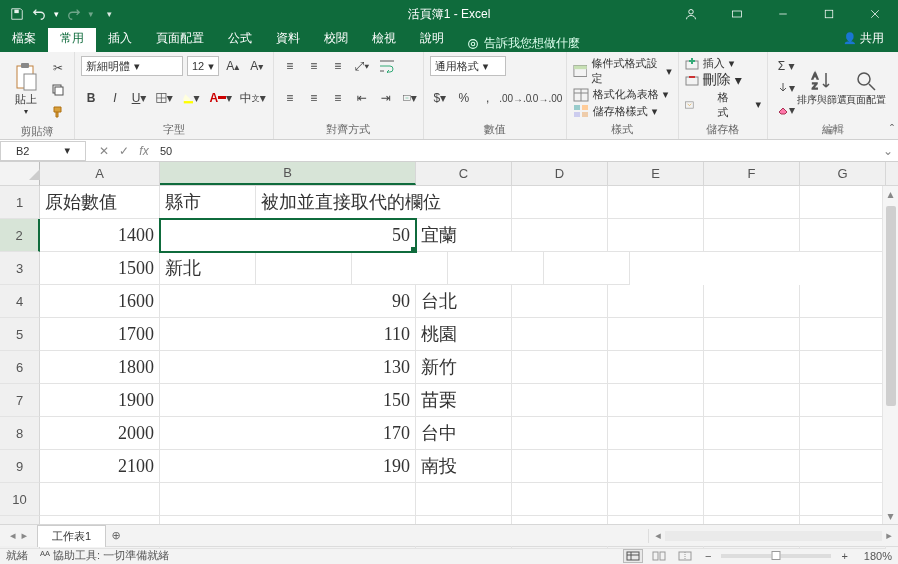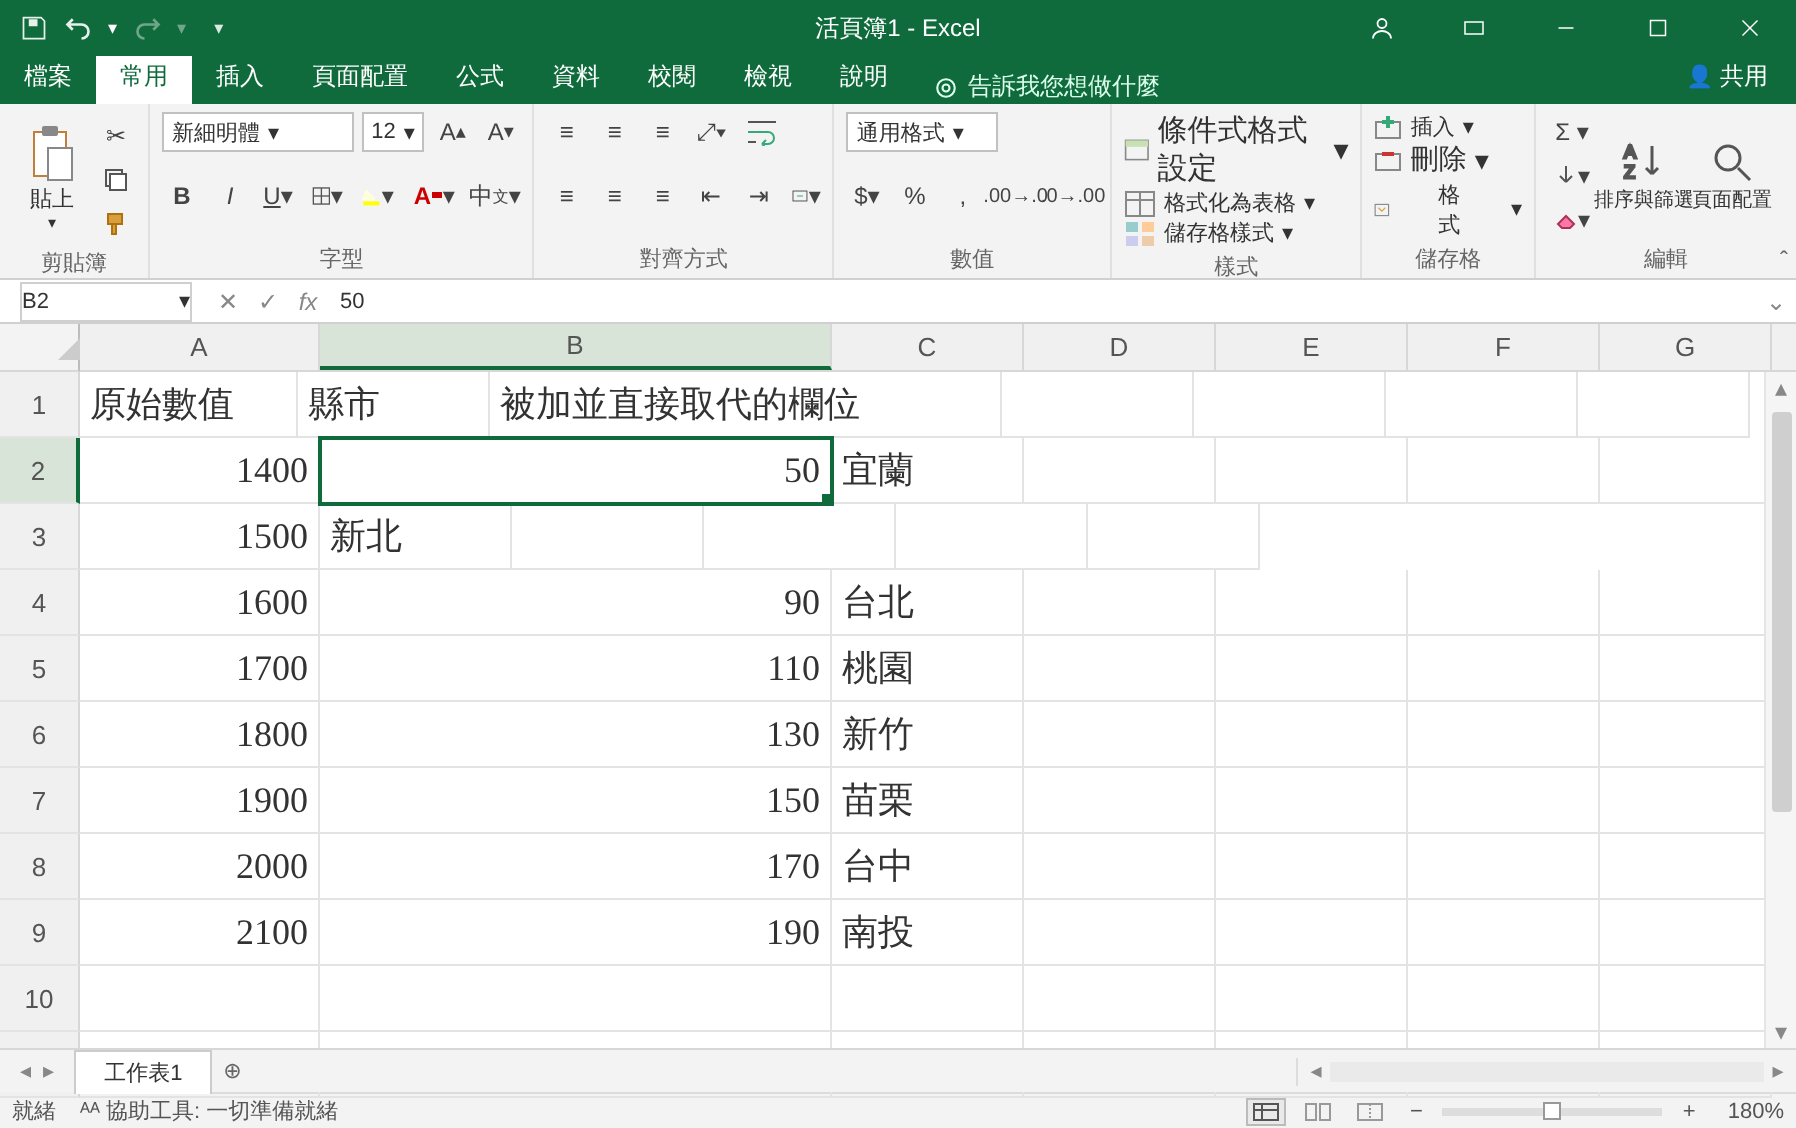--- a/index.html
+++ b/index.html
@@ -28,21 +28,21 @@
 .ribbon .big { display:flex; flex-direction:column; align-items:center; justify-content:center; width:40px;}
 .ribbon svg { display:block; }
 .combo { border:1px solid #c0c0c0; background:#fff; height:20px; display:flex; align-items:center; padding:0 4px; font-size:11px;}
 .combo .arr { margin-left:4px; }
 .rowline { display:flex; align-items:center; gap:4px; }
 .btn { height:20px; min-width:20px; display:flex; align-items:center; justify-content:center; padding:0 3px; color:#444;}
 .collapse { position:absolute; right:4px; bottom:2px; color:#666;}
 
 
 .formula { height:22px; border-bottom:1px solid #d0d0d0; display:flex; align-items:center; background:#fff;}
-.namebox { width:86px; border:1px solid #cfcfcf; height:20px; margin-left:10px; display:flex; align-items:center; padding:0 0; font-size:11px; background:#fff;}
+.namebox { width:86px; border:1px solid #cfcfcf; height:20px; margin-left:0; display:flex; align-items:center; padding:0 15px; font-size:11px; background:#fff;}
 .namebox .arr{ margin-left:auto;}
 .fxarea { display:flex; align-items:center; margin-left:8px; flex:1;}
 .fxarea .ico { width:20px; text-align:center; color:#888;}
 .fxarea .val { flex:1; padding-left:6px; font-size:11px;}
 .formula .expand { width:20px; text-align:center; color:#888;}
 
 
 .gridwrap { position:relative; height: calc(564px - 28px - 24px - 88px - 22px - 22px - 18px); display:flex; }
 .corner { height:24px; border-bottom:1px solid #d7d7d7; border-right:1px solid #bdbdbd; background:#f3f3f3; position:absolute; left:0; top:0; width:40px; display:flex; align-items:center; justify-content:flex-end;}
 .corner svg{ margin-right:-2px;}
@@ -263,21 +263,21 @@
           <small>.00→.0</small>
         </span>
       <span class="btn">
           <small>.0→.00</small>
         </span>
     </div>
     <div class="label">數值</div>
   </div>
 
   <div class="ribbon-group" style="min-width:112px;">
-    <div class="rowline" style="font-size:15px;"><svg width="16" height="14" viewBox="0 0 16 14">
+    <div class="rowline" style="font-size:11px;"><svg width="16" height="14" viewBox="0 0 16 14">
           <rect x="1" y="1" width="14" height="12" fill="none" stroke="#888"></rect>
           <rect x="1" y="1" width="14" height="4" fill="#c7e0b4"></rect>
         </svg><span>條件式格式設定</span> ▾</div>
     <div class="rowline" style="font-size:11px;"><svg width="16" height="14" viewBox="0 0 16 14" fill="none" stroke="#888">
           <rect x="1" y="1" width="14" height="12"></rect>
           <line x1="1" y1="5" x2="15" y2="5"></line>
           <line x1="8" y1="1" x2="8" y2="13"></line>
         </svg><span>格式化為表格</span> ▾</div>
     <div class="rowline" style="font-size:11px;"><svg width="16" height="14" viewBox="0 0 16 14">
           <rect x="1" y="1" width="6" height="5" fill="#9cc"></rect>
@@ -374,21 +374,21 @@
       <div class="rh">5</div>
       <div class="rh">6</div>
       <div class="rh">7</div>
       <div class="rh">8</div>
       <div class="rh">9</div>
       <div class="rh">10</div>
       <div class="rh">11</div>
     </div>
   <div class="cells" id="cells">
       <div class="crow">
-        <div class="cell txt" style="width: 109px;">原始數值</div>
+        <div class="cell txt" style="width: 120px;">原始數值</div>
         <div class="cell txt" style="width: 96px;">縣市</div>
         <div class="cell txt" style="width: 256px;">被加並直接取代的欄位</div>
         <div class="cell txt" style="width: 96px;"></div>
         <div class="cell txt" style="width: 96px;"></div>
         <div class="cell txt" style="width: 96px;"></div>
         <div class="cell txt" style="width: 86px;"></div>
       </div>
       <div class="crow">
         <div class="cell num" style="width: 120px;">1400</div>
         <div class="cell num selcell" style="width: 256px;">50</div>

